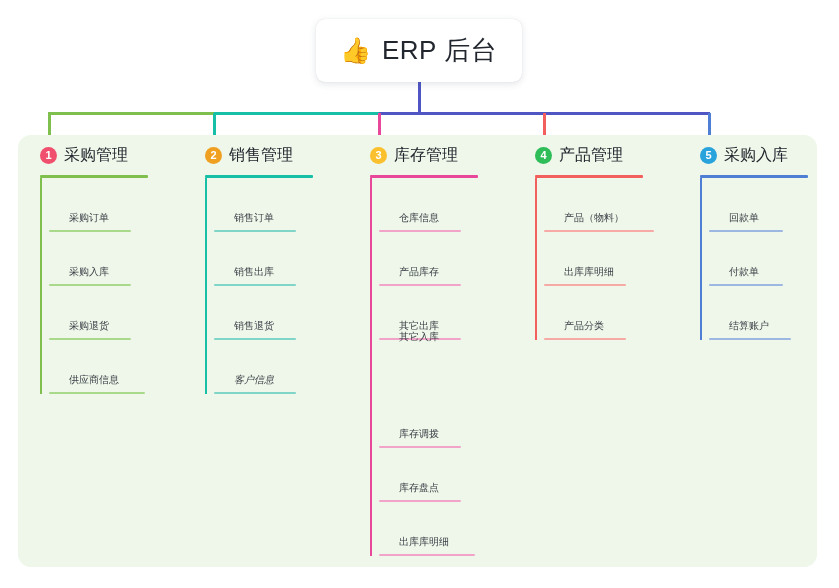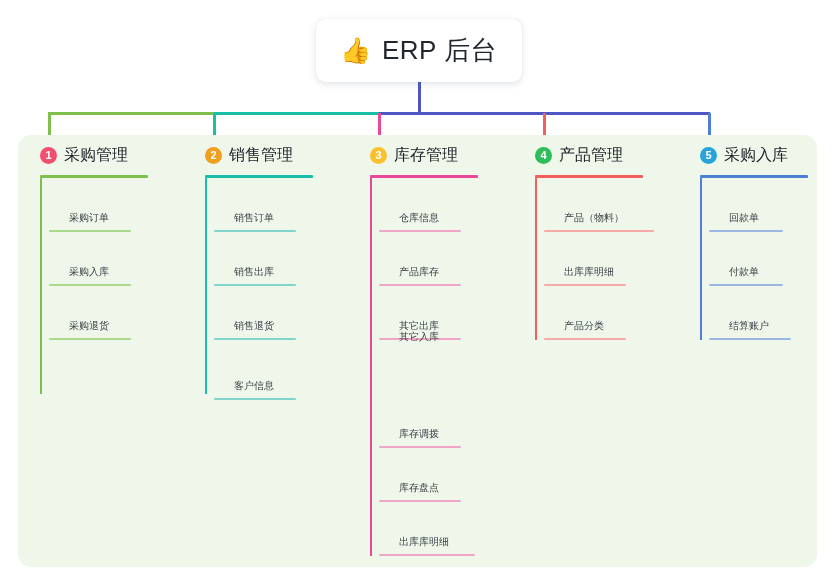--- a/index.html
+++ b/index.html
@@ -112,20 +112,24 @@
             <div class="leaf-rule" style="background: rgb(169, 217, 139);"></div>
           </div>
           <div class="leaf" style="top: 54px; width: 82px;">
             <div class="leaf-label">采购入库</div>
             <div class="leaf-rule" style="background: rgb(169, 217, 139);"></div>
           </div>
           <div class="leaf" style="top: 108px; width: 82px;">
             <div class="leaf-label">采购退货</div>
             <div class="leaf-rule" style="background: rgb(169, 217, 139);"></div>
           </div>
+          <div class="leaf" style="top: 162px; width: 96px;">
+            <div class="leaf-label">供应商信息</div>
+            <div class="leaf-rule" style="background: rgb(169, 217, 139);"></div>
+          </div>
         </div>
       </div>
       <div class="col" style="left: 205px;">
         <div class="col-head">
           <span class="badge" style="background: rgb(240, 160, 32);">2</span>
           <span class="col-title">销售管理</span>
         </div>
         <div class="head-rule" style="width: 108px; background: rgb(22, 191, 166);"></div>
         <div class="leaves" style="height: 216px; padding-left: 12px;">
           <div class="spine" style="height: 216px; background: rgb(22, 191, 166);"></div>
@@ -134,21 +138,21 @@
             <div class="leaf-rule" style="background: rgb(127, 214, 200);"></div>
           </div>
           <div class="leaf" style="top: 54px; width: 82px;">
             <div class="leaf-label">销售出库</div>
             <div class="leaf-rule" style="background: rgb(127, 214, 200);"></div>
           </div>
           <div class="leaf" style="top: 108px; width: 82px;">
             <div class="leaf-label">销售退货</div>
             <div class="leaf-rule" style="background: rgb(127, 214, 200);"></div>
           </div>
-          <div class="leaf" style="top: 168px; width: 82px;">
+          <div class="leaf" style="top: 162px; width: 82px; font-style: italic;">
             <div class="leaf-label">客户信息</div>
             <div class="leaf-rule" style="background: rgb(127, 214, 200);"></div>
           </div>
         </div>
       </div>
       <div class="col" style="left: 370px;">
         <div class="col-head">
           <span class="badge" style="background: rgb(251, 192, 45);">3</span>
           <span class="col-title">库存管理</span>
         </div>

